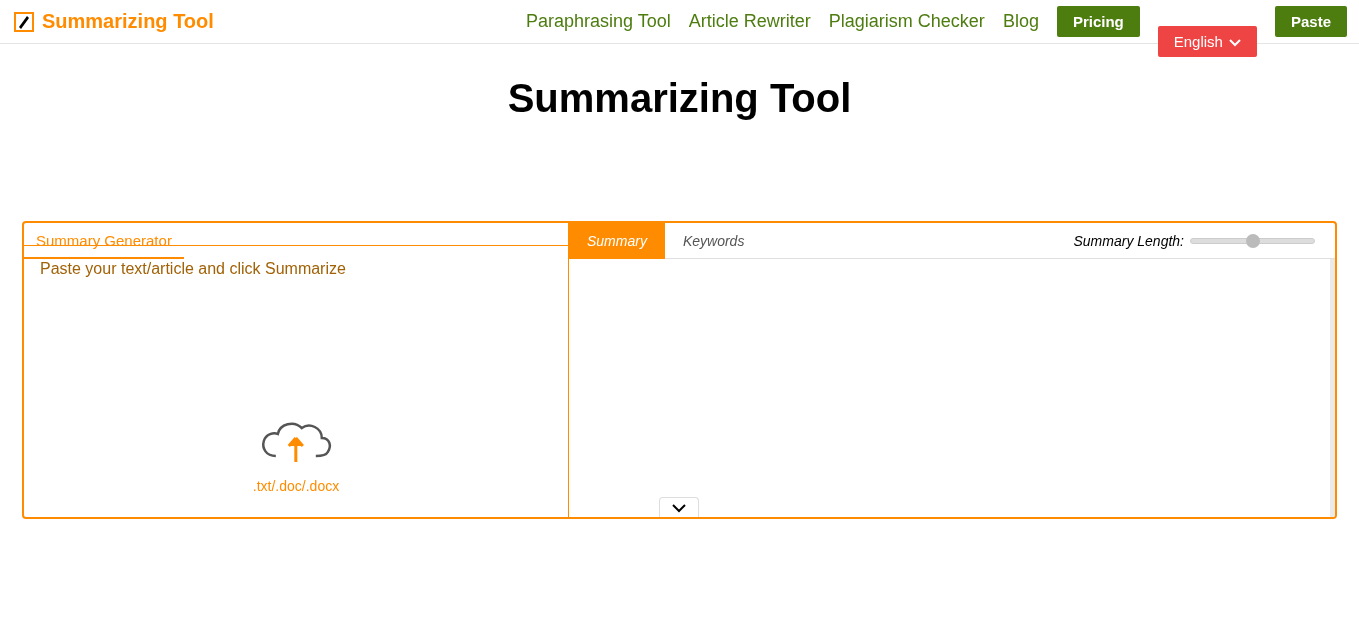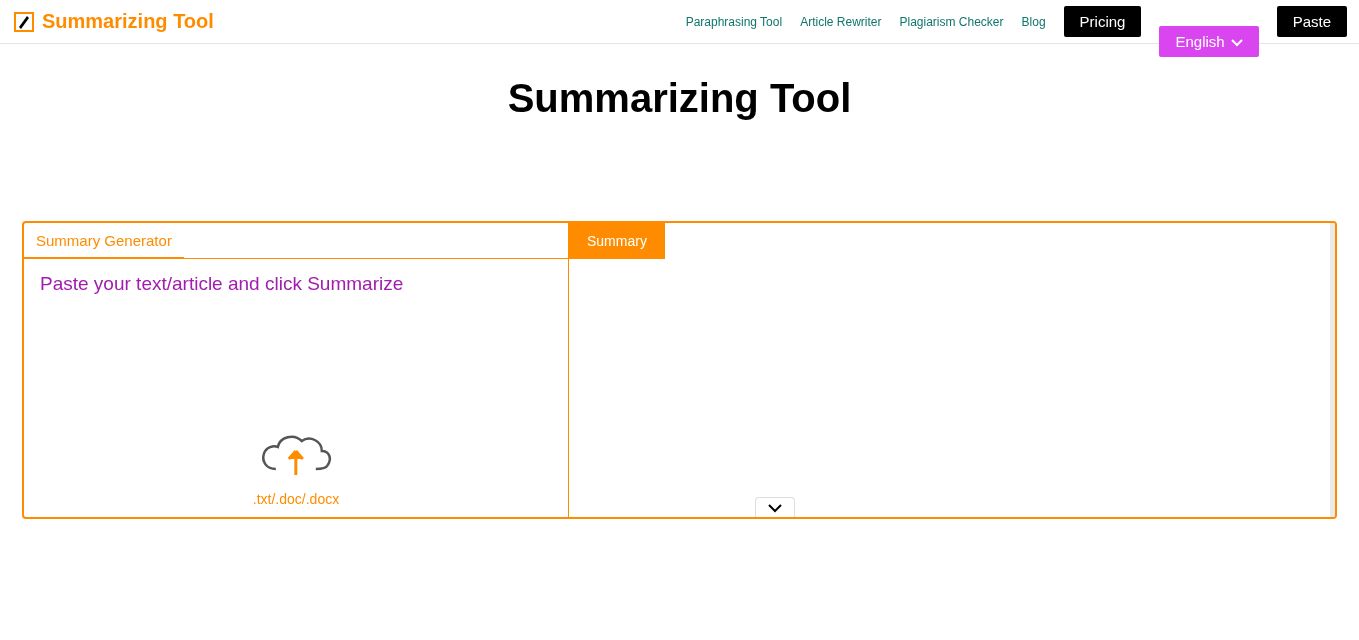--- a/index.html
+++ b/index.html
@@ -11,41 +11,41 @@
   justify-content: space-between;
   padding: 8px 12px;
   border-bottom: 1px solid #e5e5e5;
   height: 44px;
 }
 .logo-wrap { display: flex; align-items: center; gap: 6px; }
 .logo-icon { width: 24px; height: 24px; display: inline-flex; align-items: center; justify-content: center; }
 .logo-text { color: #ff8c00; font-size: 20px; font-weight: bold; }
 
 .nav { display: flex; align-items: center; gap: 18px; }
-.nav-link { color: #0f766e; font-size: 12px; cursor: pointer; }
+.nav-link { color: #4d7c0f; font-size: 18px; cursor: pointer; }
 .btn { padding: 7px 16px; font-size: 15px; color: #fff; border: none; cursor: pointer; border-radius: 2px; }
-.btn-dark { background: #000000; }
-.btn-orange { background: #d946ef; display: inline-flex; align-items: center; gap: 6px; margin-top: 40px; }
+.btn-dark { background: #4d7c0f; font-weight: bold; }
+.btn-orange { background: #ef4444; display: inline-flex; align-items: center; gap: 6px; margin-top: 40px; }
 
 .hero { text-align: center; margin-top: 32px; }
 .hero h1 { font-size: 40px; font-weight: bold; }
 .hero p { font-size: 18px; margin-top: 8px; color: #000; }
 
 .tool-box {
   margin: 100px 22px 0 22px;
   border: 2px solid #ff8c00;
   border-radius: 4px;
   display: flex;
   height: 298px;
   overflow: hidden;
 }
 .left-pane { width: 545px; border-right: 1px solid #ff8c00; display: flex; flex-direction: column; }
-.right-pane { flex: 1; display: flex; flex-direction: row; position: relative; }
-
-.tabs-left { display: flex; border-bottom: 1px solid #ff8c00; height: 36px; }
+.right-pane { flex: 1; display: flex; flex-direction: column; position: relative; font-style: italic; }
+
+.tabs-left { display: flex; border-bottom: 1px solid #ff8c00; height: 23px; }
 .tab-left {
   padding: 8px 12px;
   font-size: 15px;
   cursor: pointer;
   height: 36px;
   display: flex;
   align-items: center;
   position: relative;
 }
 .tab-left.active { color: #ff8c00; border-bottom: 2px solid #ff8c00; }
@@ -83,21 +83,21 @@
   position: absolute;
   width: 14px;
   height: 14px;
   background: #bbb;
   border-radius: 50%;
   top: -5px;
   left: 55px;
 }
 
 .textarea-wrap { flex: 1; position: relative; padding: 14px 16px; }
-.placeholder { color: #a21caf; font-size: 19px; }
+.placeholder { color: #a16207; font-size: 16px; }
 
 .upload-area {
   position: absolute;
   left: 50%;
   transform: translateX(-50%);
   top: 170px;
   text-align: center;
 }
 .upload-icon { display: inline-block; }
 .upload-text { color: #ff8c00; font-size: 14px; margin-top: 6px; }
@@ -170,20 +170,27 @@
           </svg>
         </span>
         <div class="upload-text">.txt/.doc/.docx</div>
       </div>
     </div>
   </div>
 
   <div class="right-pane">
     <div class="tabs-right">
       <div class="tab-right active">Summary</div>
+      <div class="tab-right">Keywords</div>
+      <div class="slider-wrap">
+        <span>Summary Length:</span>
+        <div class="slider-track">
+          <div class="slider-thumb"></div>
+        </div>
+      </div>
     </div>
     <div class="right-content">
       <div class="expand-btn">
         <span>
           <svg width="16" height="10" viewBox="0 0 16 10">
               <path d="M2 2 L8 8 L14 2" stroke="#000" stroke-width="2" fill="none"></path>
             </svg>
         </span>
       </div>
     </div>

